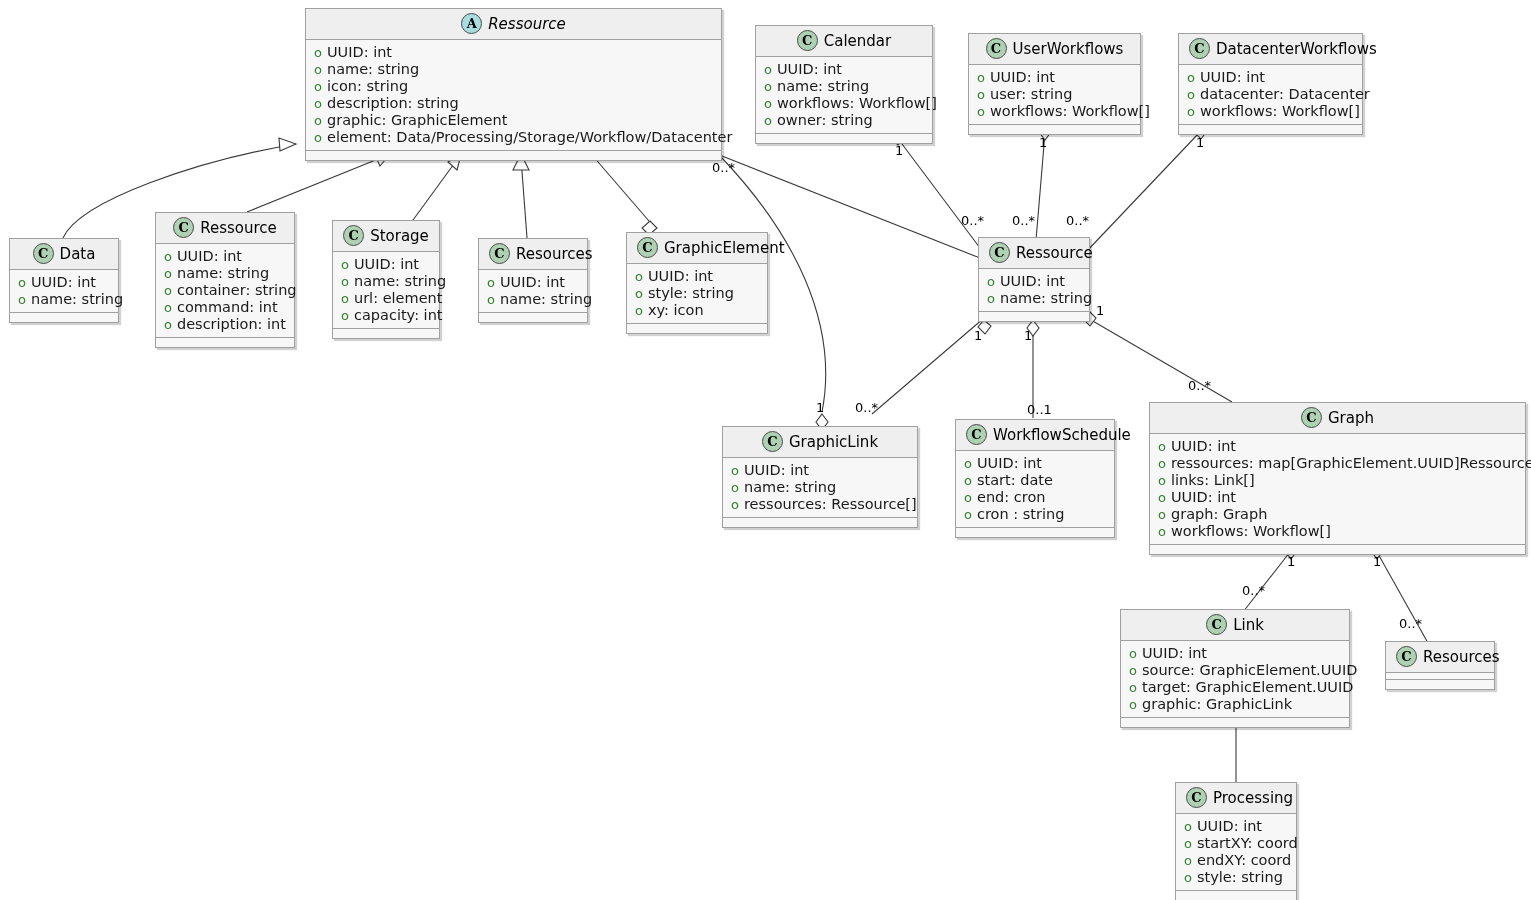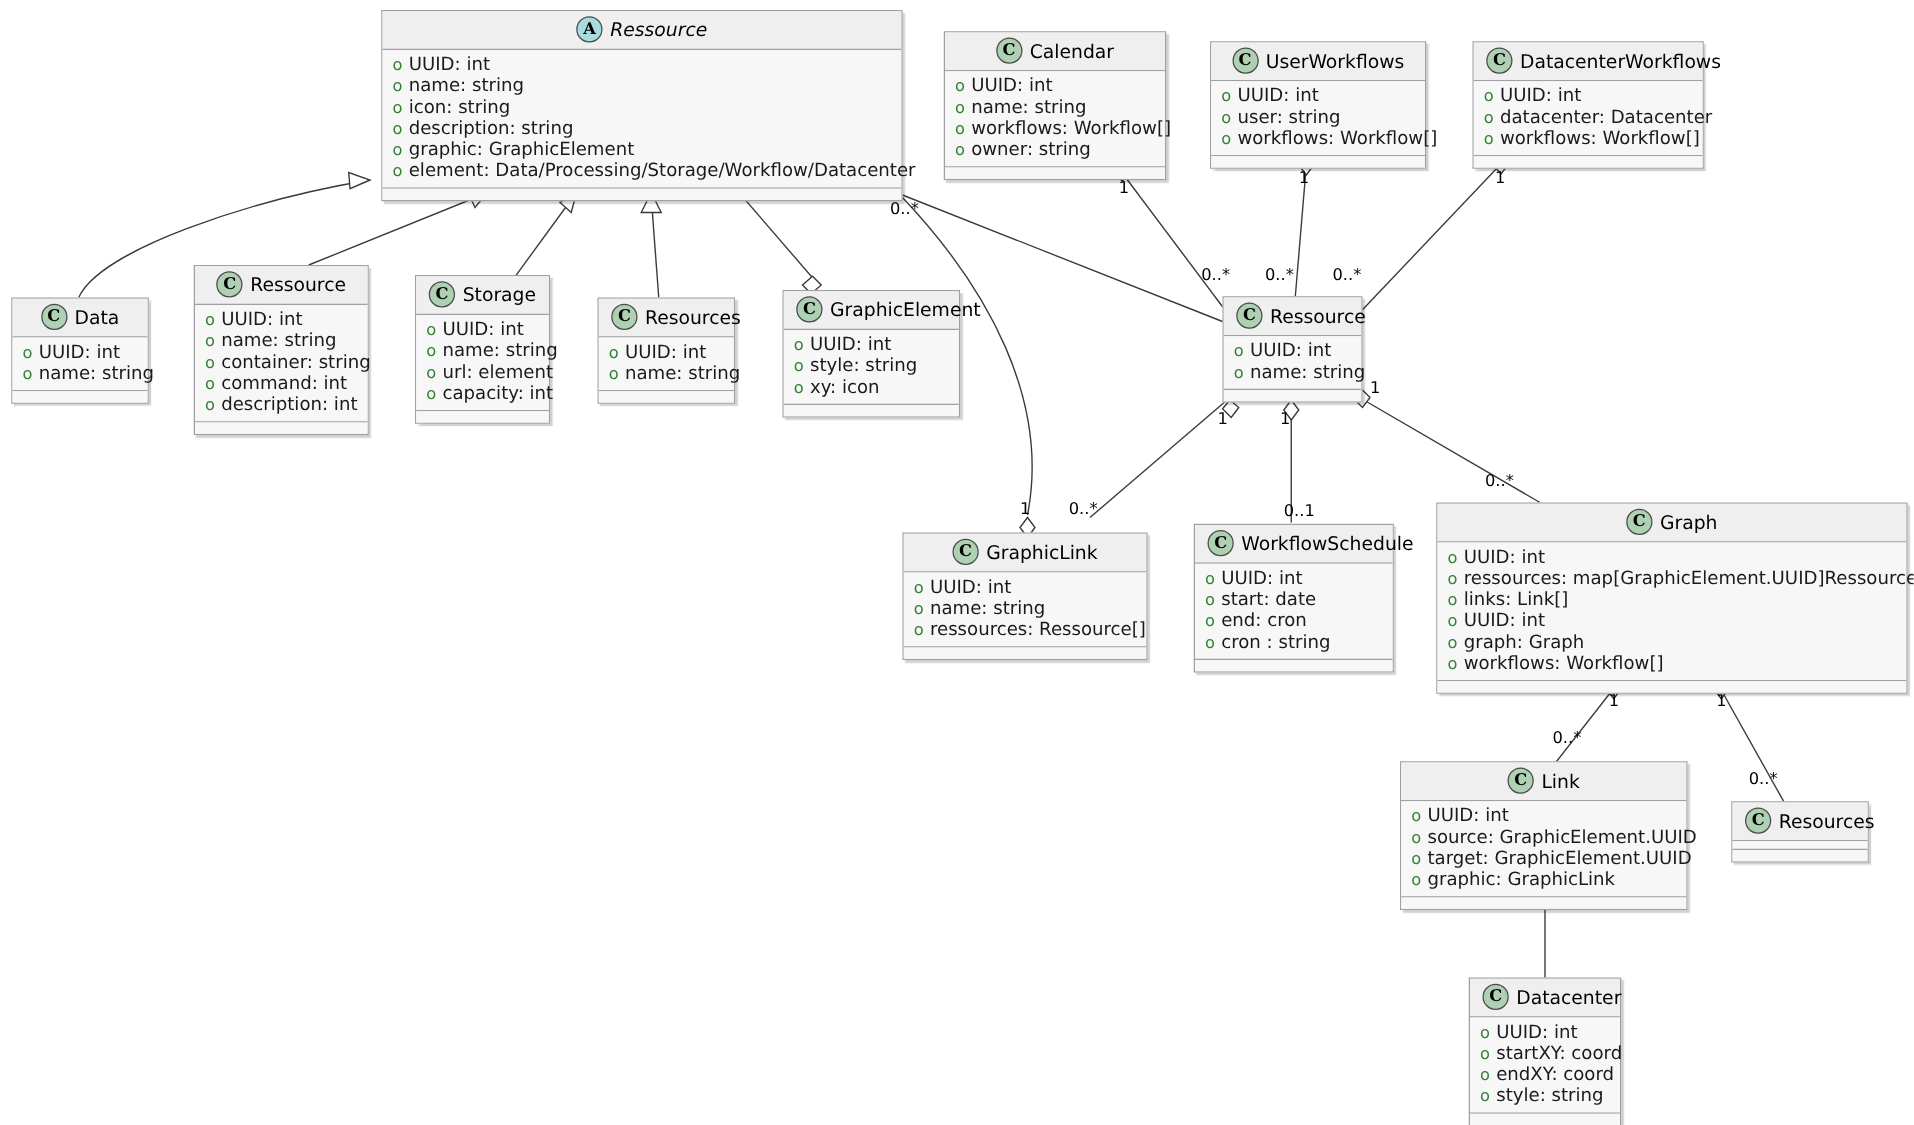--- a/index.html
+++ b/index.html
@@ -537,21 +537,21 @@
       </span>
     </div>
     <div class="uml-attrs empty"></div>
     <div class="uml-ops"></div>
   </div>
 
   <div class="uml-class" style="left:1175px; top:782px; width:122px;">
     <div class="uml-header">
       <span class="title-row">
         <span class="stereo">C</span>
-        <span class="cls-name">Datacenter</span>
+        <span class="cls-name">Processing</span>
       </span>
     </div>
     <div class="uml-attrs">
       <div class="attr">
           <span class="vis">o</span>
           <span>UUID: int</span>
         </div>
       <div class="attr">
           <span class="vis">o</span>
           <span>startXY: coord</span>

